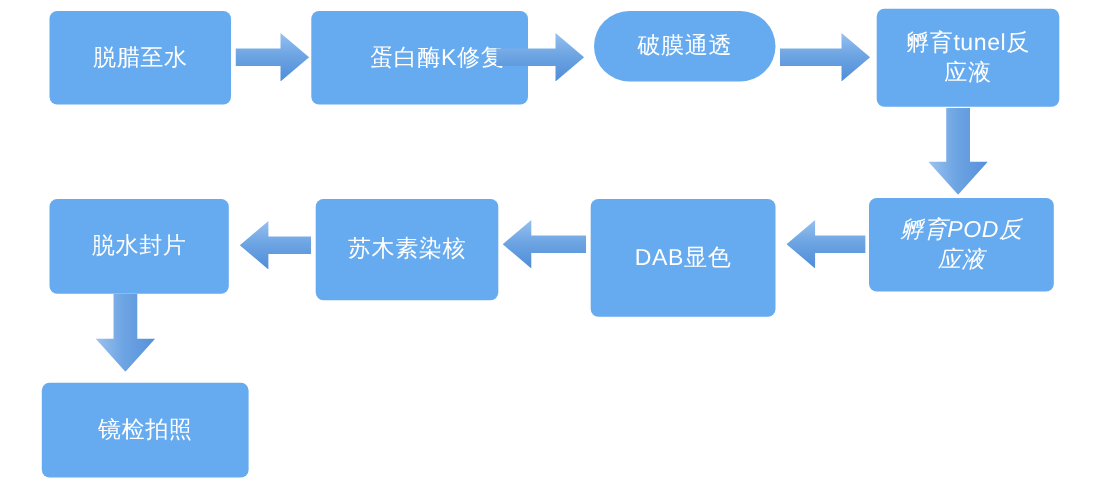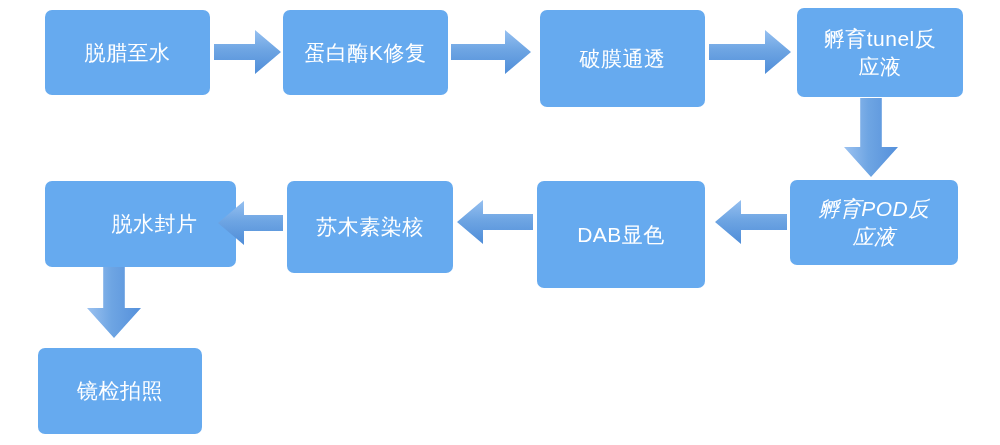--- a/index.html
+++ b/index.html
@@ -46,24 +46,24 @@
   }
 </style>
 </head>
 <body>
 
 <div class="canvas">
 
   <div class="node" style="left:45px;  top:10px; width:165px; height:85px;text-align:right;">
     <span>脱腊至水</span>
   </div>
-  <div class="node" style="left:283px; top:10px; width:165px; height:85px;">
+  <div class="node" style="left:283px; top:10px; width:165px; height:85px;padding-left:32px;">
     <span>蛋白酶K修复</span>
   </div>
-  <div class="node" style="left:540px; top:10px; width:165px; height:97px;">
+  <div class="node" style="left:540px; top:10px; width:165px; height:64px;border-radius:32px;">
     <span>破膜通透</span>
   </div>
   <div class="node" style="left:797px; top:8px; width:166px; height:89px;">
     <span>孵育tunel反
 应液</span>
   </div>
 
   <div class="arrow arrow-right" style="left:214px; top:30px; width:67px; height:44px;"></div>
   <div class="arrow arrow-right" style="left:451px; top:30px; width:80px; height:44px;"></div>
   <div class="arrow arrow-right" style="left:709px; top:30px; width:82px; height:44px;"></div>
@@ -73,27 +73,27 @@
   <div class="node" style="left:790px; top:180px; width:168px; height:85px;font-style:italic;">
     <span>孵育POD反
 应液</span>
   </div>
   <div class="node" style="left:537px; top:181px; width:168px; height:107px;">
     <span>DAB显色</span>
   </div>
   <div class="node" style="left:287px; top:181px; width:166px; height:92px;">
     <span>苏木素染核</span>
   </div>
-  <div class="node" style="left:45px; top:181px; width:163px; height:86px;padding-left:28px;">
+  <div class="node" style="left:45px; top:181px; width:163px; height:86px;">
     <span>脱水封片</span>
   </div>
 
   <div class="arrow arrow-left" style="left:715px; top:200px; width:72px; height:44px;"></div>
   <div class="arrow arrow-left" style="left:457px; top:200px; width:76px; height:44px;"></div>
   <div class="arrow arrow-left" style="left:218px; top:201px; width:65px; height:44px;"></div>
 
   <div class="arrow arrow-down" style="left:87px; top:267px; width:54px; height:71px;"></div>
 
-  <div class="node" style="left:38px; top:348px; width:164px; height:86px;">
+  <div class="node" style="left:38px; top:348px; width:188px; height:86px;">
     <span>镜检拍照</span>
   </div>
 
 </div>
 
 </body></html>

